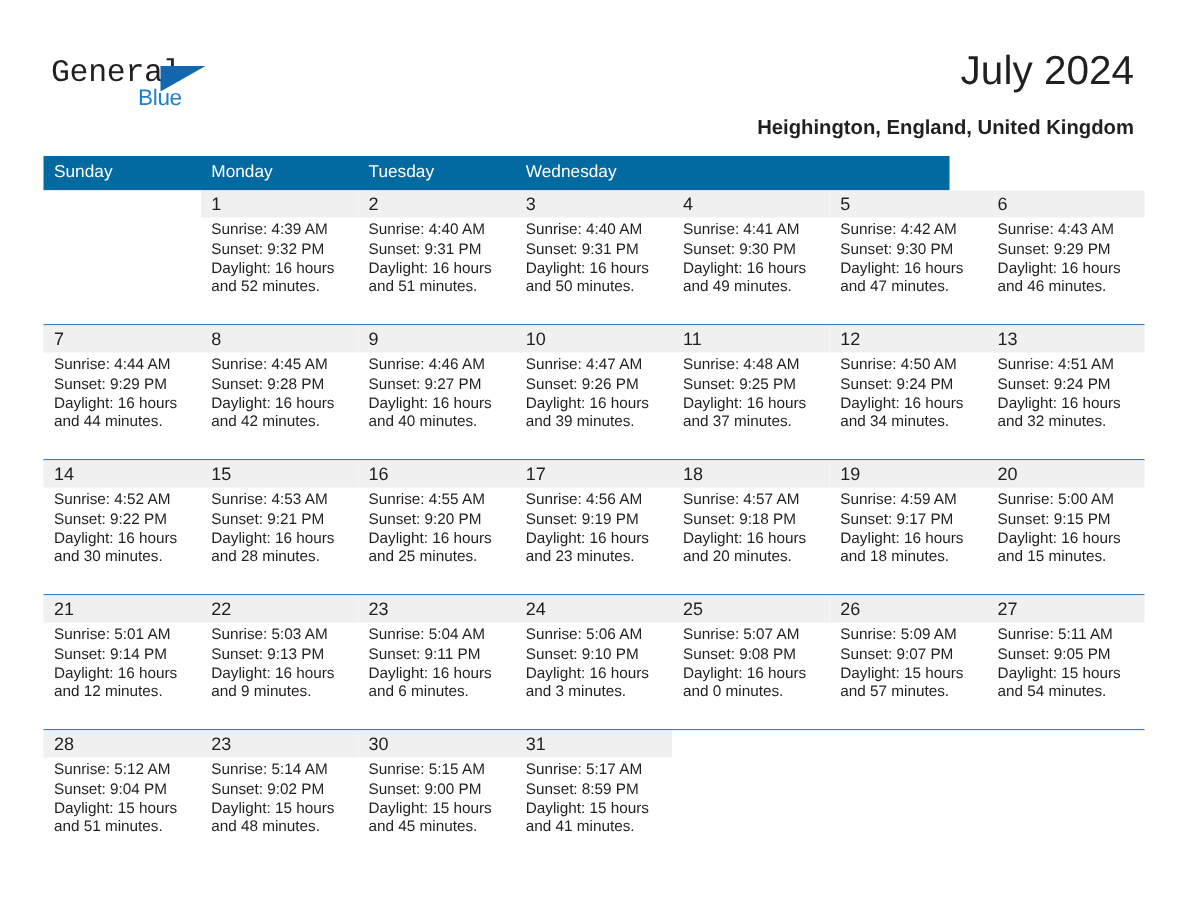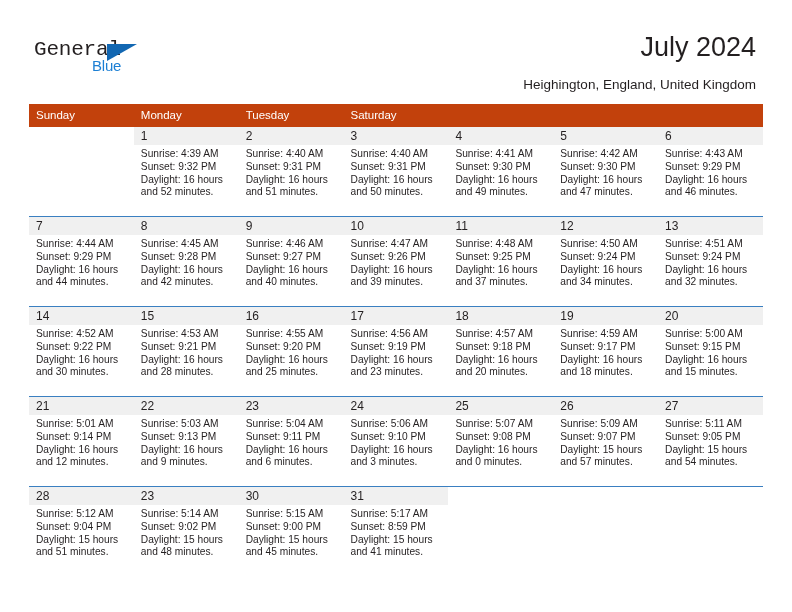--- a/index.html
+++ b/index.html
@@ -74,33 +74,34 @@
   }
   .subtitle {
     position: absolute;
     right: 36px;
     top: 78px;
     font-size: 13.5px;
     color: #231f20;
     text-align: left;
     line-height: 1;
     white-space: nowrap;
+    font-weight: bold;
   }
 
   
   .calendar {
     position: absolute;
     left: 29px;
     top: 104px;
     width: 734px;
   }
   .dow-row {
     display: flex;
-    width: 734px;
-    background: #c2410c;
+    width: 604px;
+    background: #0369a1;
   }
   .dow {
     flex: 0 0 104.857px;
     width: 104.857px;
     box-sizing: border-box;
     color: #ffffff;
     font-size: 11.5px;
     padding: 4px 0 5px 7px;
     line-height: 1.25;
     white-space: nowrap;
@@ -157,21 +158,21 @@
     <div class="title">July 2024</div>
     <div class="subtitle">Heighington, England, United Kingdom</div>
   </div>
 
   <div class="calendar">
 
     <div class="dow-row">
       <div class="dow">Sunday</div>
       <div class="dow">Monday</div>
       <div class="dow">Tuesday</div>
-      <div class="dow">Saturday</div>
+      <div class="dow">Wednesday</div>
     </div>
 
     <div id="weeks-container">
         <div class="week first">
           <div class="cell empty">
             <div class="daynum-band"></div>
           </div>
           <div class="cell">
             <div class="daynum-band">1</div>
             <div class="info">

